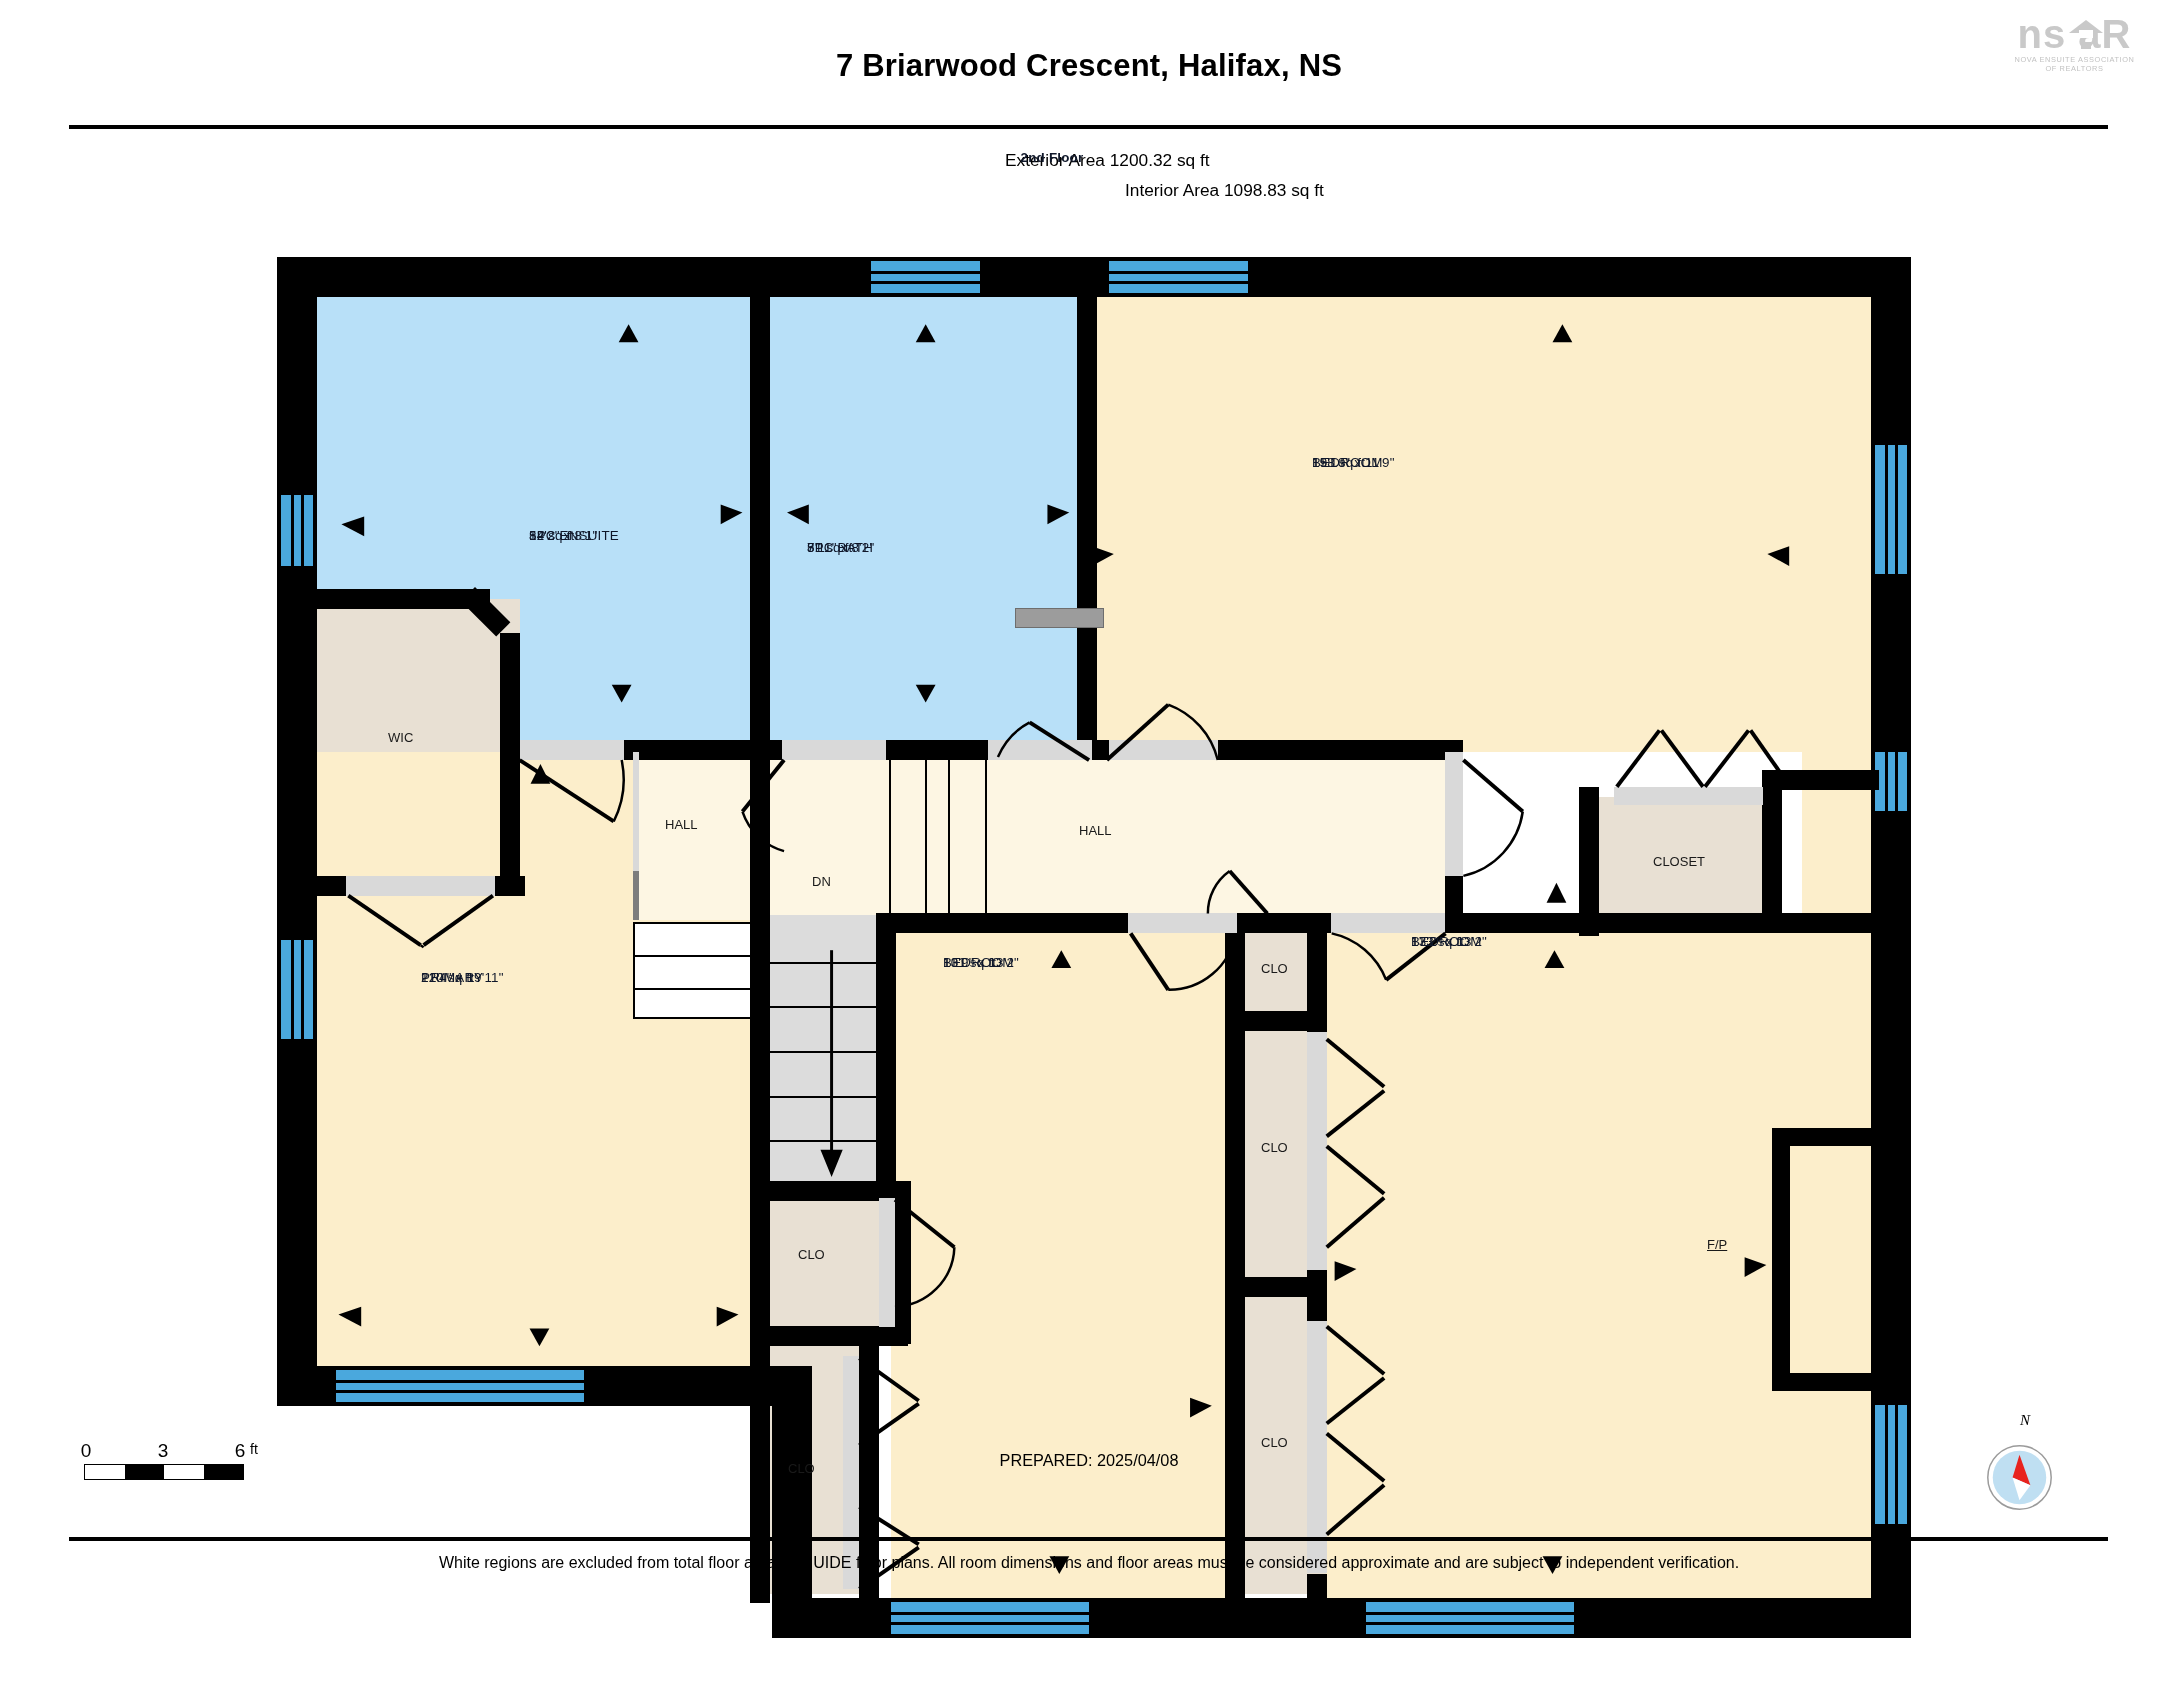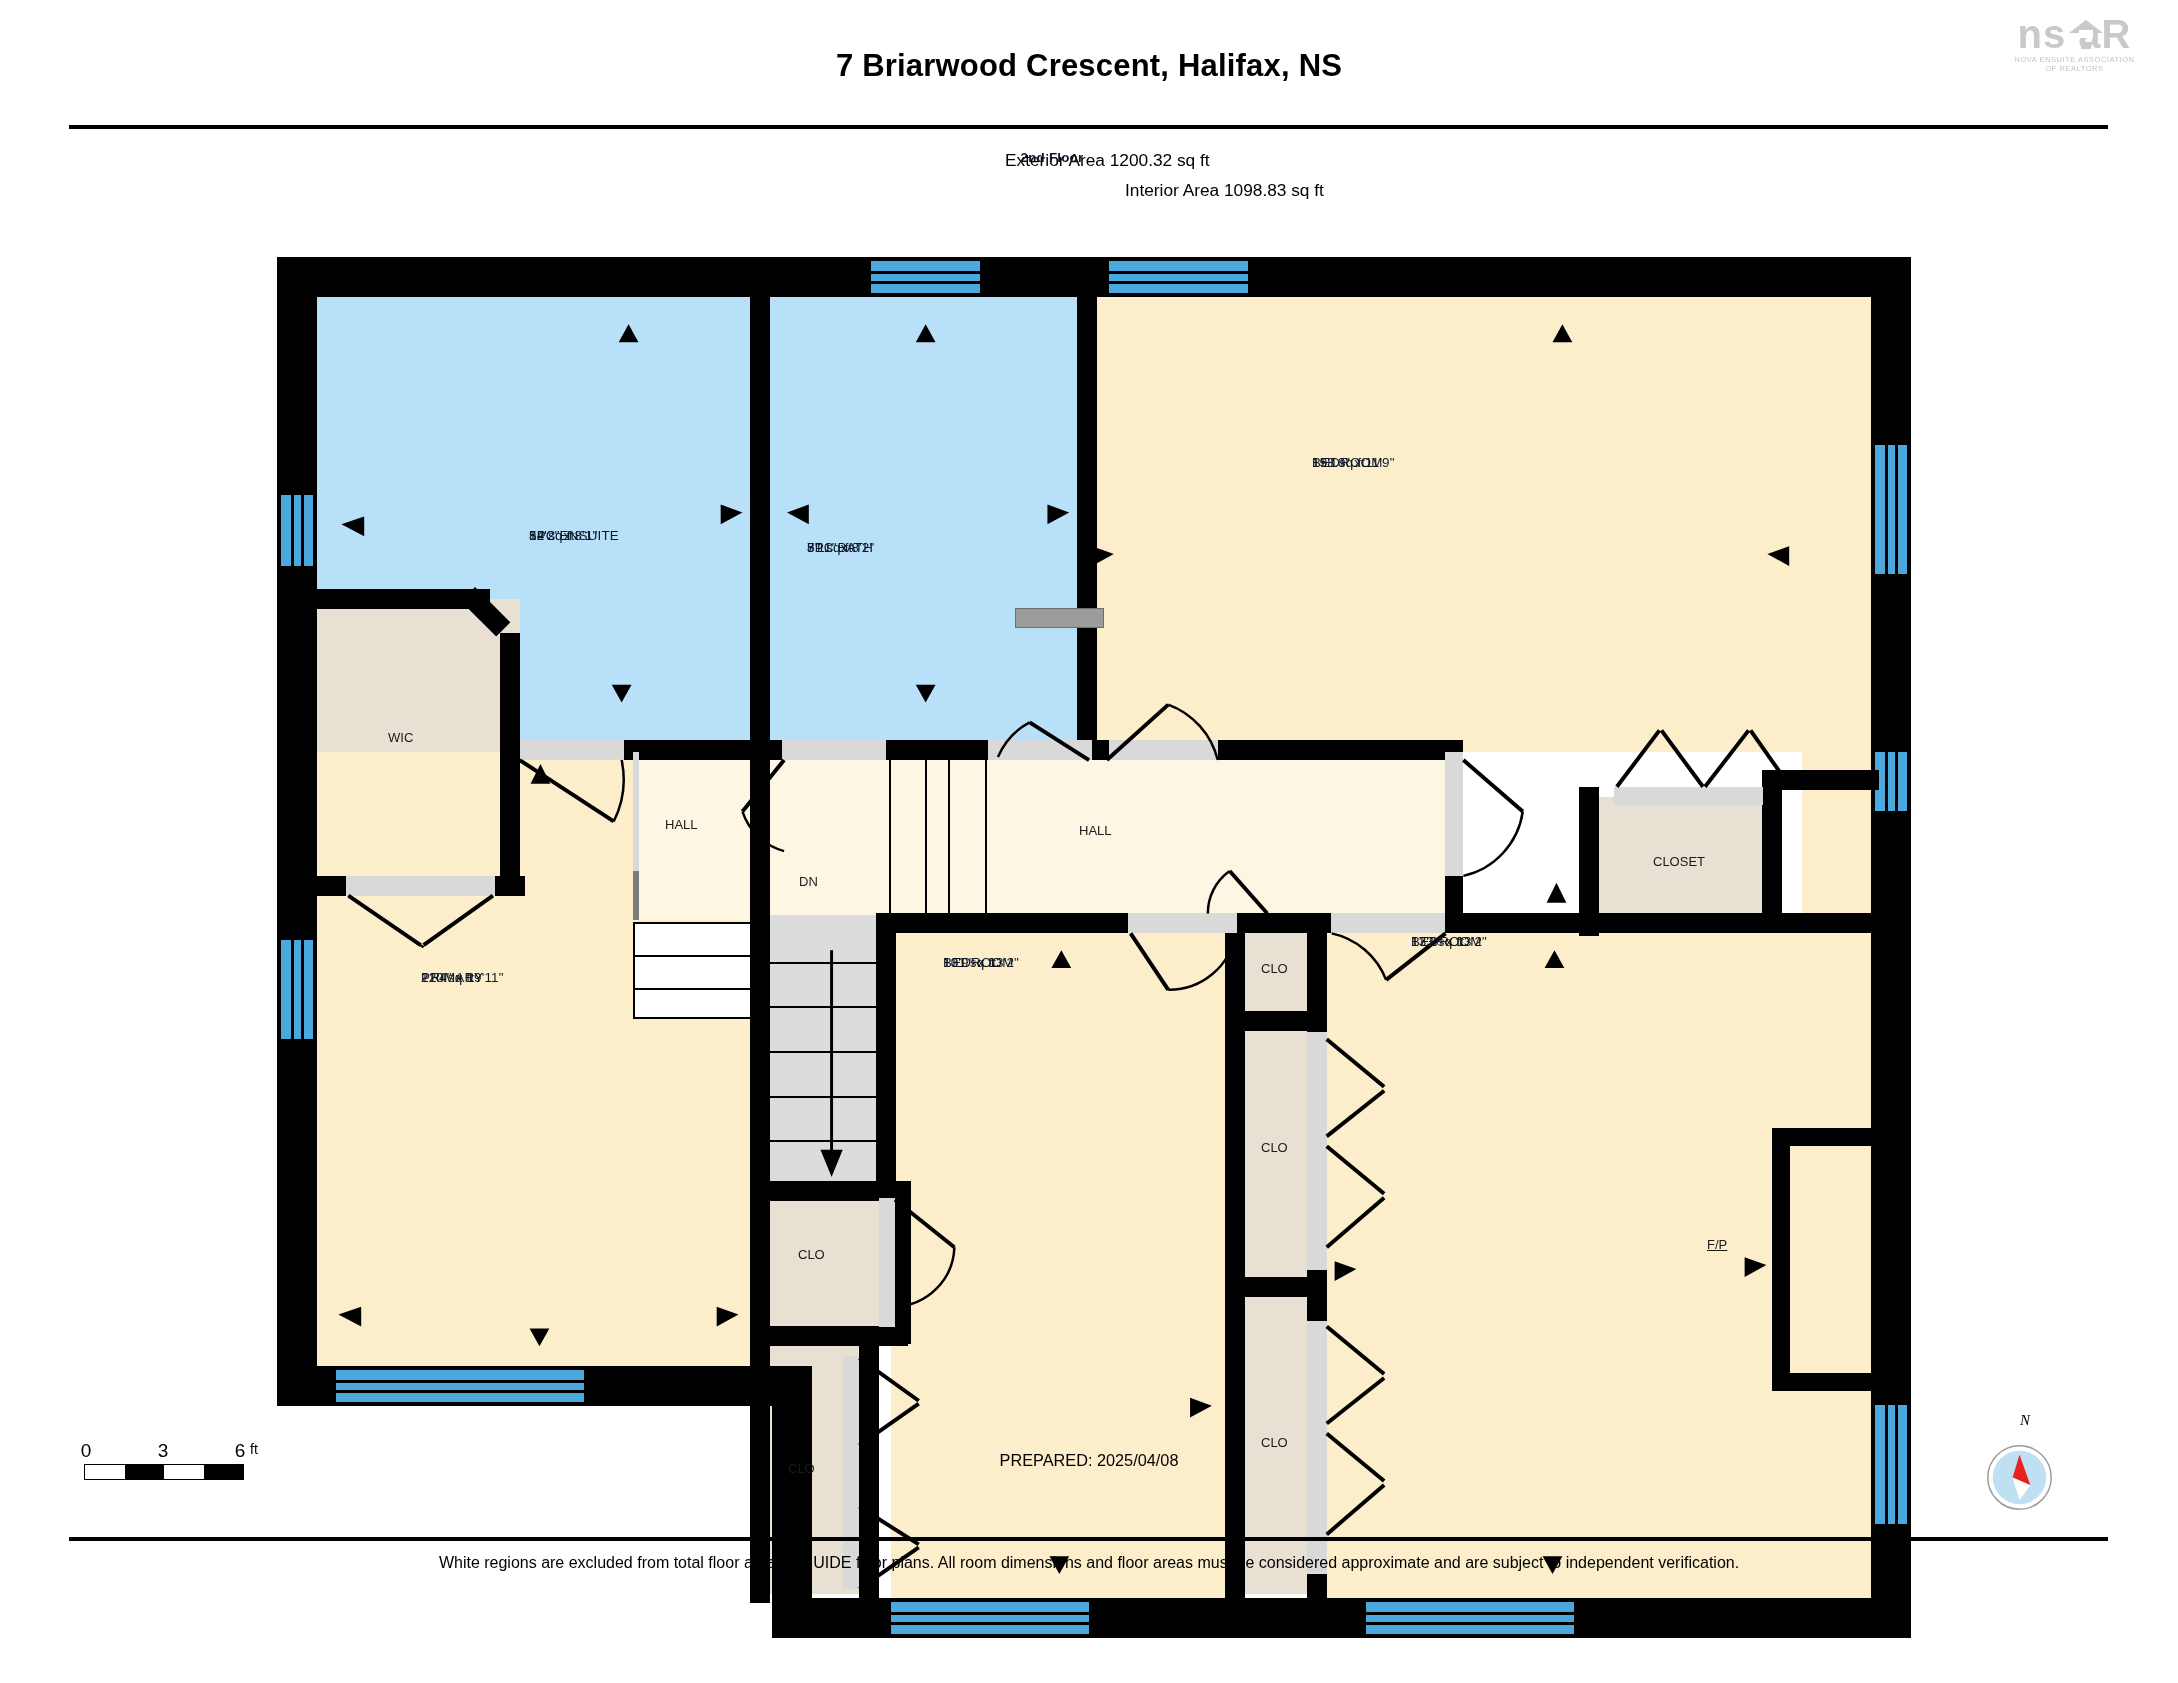--- a/index.html
+++ b/index.html
@@ -371,21 +371,21 @@
 
   <div class="lbl" style="left:1134px;top:677px;width:248px;">
     <div class="nm">BEDROOM</div>
     <div class="dm">13'2" x 13'2"</div>
     <div class="sq">173 sq ft</div>
   </div>
 
   <div class="lbl-sm" style="left:111px;top:473px;">WIC</div>
   <div class="lbl-sm" style="left:388px;top:560px;">HALL</div>
   <div class="lbl-sm" style="left:802px;top:566px;">HALL</div>
-  <div class="lbl-sm" style="left:522px;top:617px;">DN</div>
+  <div class="lbl-sm" style="left:535px;top:617px;">DN</div>
   <div class="lbl-sm" style="left:1376px;top:597px;">CLOSET</div>
   <div class="lbl-sm" style="left:984px;top:704px;">CLO</div>
   <div class="lbl-sm" style="left:984px;top:883px;">CLO</div>
   <div class="lbl-sm" style="left:984px;top:1178px;">CLO</div>
   <div class="lbl-sm" style="left:521px;top:990px;">CLO</div>
   <div class="lbl-sm" style="left:511px;top:1204px;">CLO</div>
   <div class="lbl-sm" style="left:1430px;top:980px;text-decoration:underline;">F/P</div>
 </div>
 
 <div id="scale">

